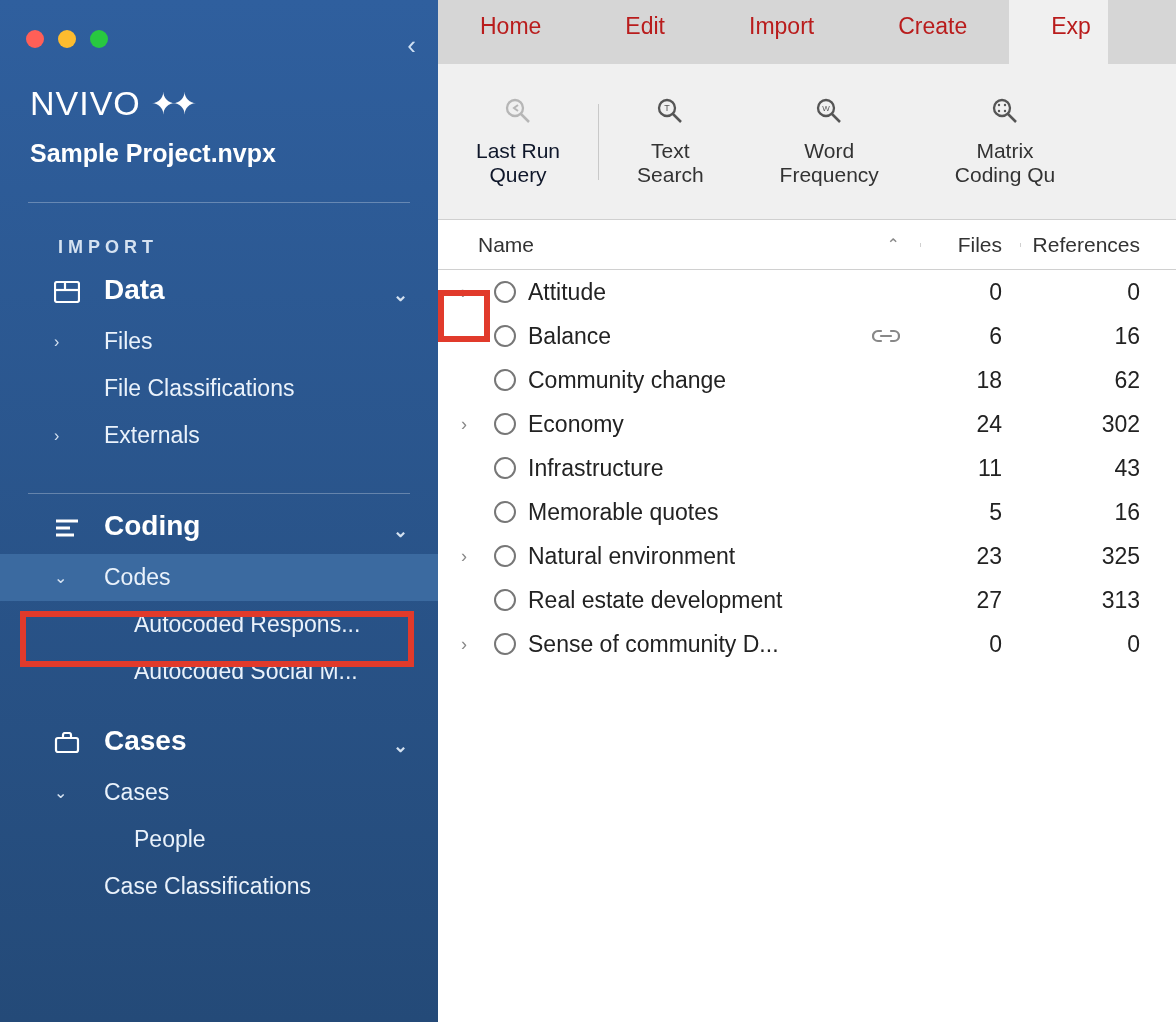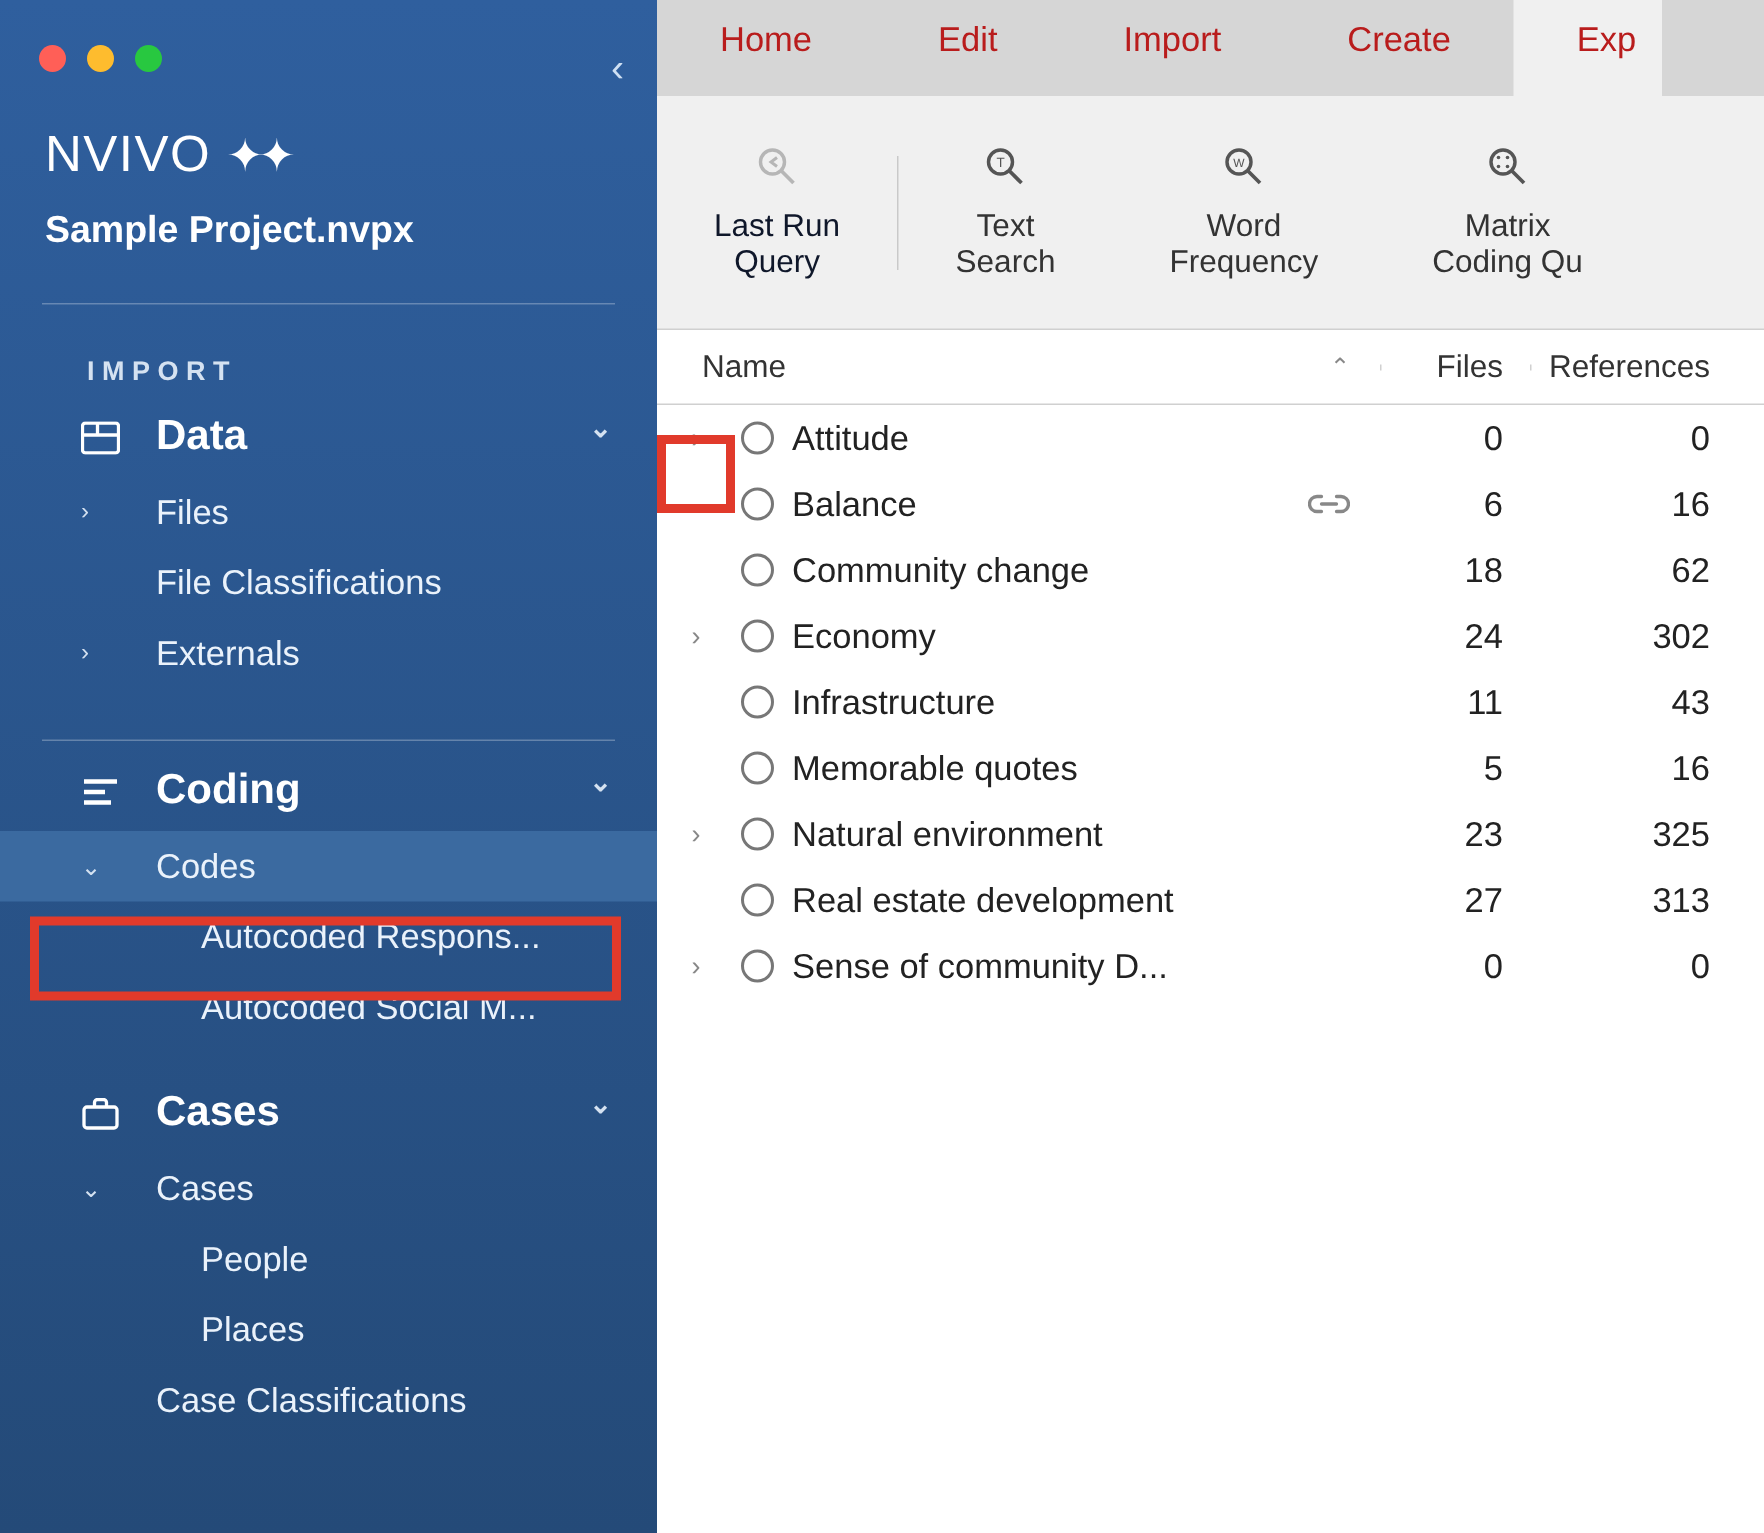--- a/index.html
+++ b/index.html
@@ -23,21 +23,21 @@
     position: absolute; top: 30px; right: 22px; color: #cfe0f3; font-size: 26px;
   }
   .logo { display:flex; align-items:center; gap:10px; padding: 36px 0 0 30px; font-size: 34px; font-weight: 500; letter-spacing: 1px; }
   .logo-mark { font-size: 30px; letter-spacing: -4px; }
   .project-name { padding: 16px 0 0 30px; font-size: 25px; font-weight: 600; }
   .divider { height:1px; background: rgba(255,255,255,0.28); margin: 34px 28px 0 28px; }
 
   .section-label { padding: 34px 0 0 58px; font-size: 18px; font-weight: 600; letter-spacing: 5px; color: #d5e2f1; }
 
   .nav-group-header {
-    display:flex; align-items:flex-start; padding: 16px 30px 12px 54px; font-size: 28px; font-weight: 600;
+    display:flex; align-items:flex-end; padding: 16px 30px 12px 54px; font-size: 28px; font-weight: 600;
     position: relative;
   }
   .nav-group-header .grp-icon { position:absolute; left:54px; }
   .nav-group-header .grp-label { padding-left: 50px; }
   .nav-group-header .grp-chevron { margin-left:auto; font-size:18px; color:#d5e2f1; }
 
   .nav-item {
     display:flex; align-items:center; padding: 10px 30px 10px 54px; font-size: 23px; font-weight: 500;
     position: relative; color: #eaf2fb;
   }
@@ -62,21 +62,21 @@
   .tool.disabled { color:#0f172a; }
   .tool .tool-icon { font-size:28px; margin-bottom:6px; color:#555; }
   .tool.disabled .tool-icon { color:#b6b6b6; }
   .tool-sep { width:1px; height:76px; background:#c9c9c9; }
   .tool .line2 { display:block; }
 
   
   .table-header {
     height:50px; border-bottom:1px solid #d0d0d0; display:flex; align-items:center; font-size:21px; color:#333;
   }
-  .th-name { padding-left:30px; flex:1; display:flex; align-items:center;justify-content:flex-end; }
+  .th-name { padding-left:40px; flex:1; display:flex; align-items:center;justify-content:flex-end; }
   .th-sort { margin-left:auto; margin-right: 20px; font-size:16px; color:#888; }
   .th-col { text-align:right; padding-right:18px; position:relative; }
   .th-files { width:100px; }
   .th-refs  { width:138px; }
   .th-extra { width:18px; overflow:hidden; }
   .th-sep { position:absolute; left:0; top:10px; bottom:10px; width:1px; background:#d0d0d0; }
 
   
   .rows { }
   .row { height:44px; display:flex; align-items:center; font-size:23px; color:#222; }
@@ -179,23 +179,20 @@
       <span class="grp-label">Cases</span>
       <span class="grp-chevron">⌄</span>
     </div>
 
     <div class="nav-item">
       <span class="item-chevron">⌄</span>
       <span class="item-label">Cases</span>
     </div>
     <div class="nav-item indent2">
       <span class="item-label">People</span>
-    </div>
-    <div class="nav-item indent2">
-      <span class="item-label">Places</span>
     </div>
     <div class="nav-item">
       <span class="item-label">Case Classifications</span>
     </div>
 
     <div class="highlight-box-red1"></div>
   </div>
 
   <div class="main">
 

